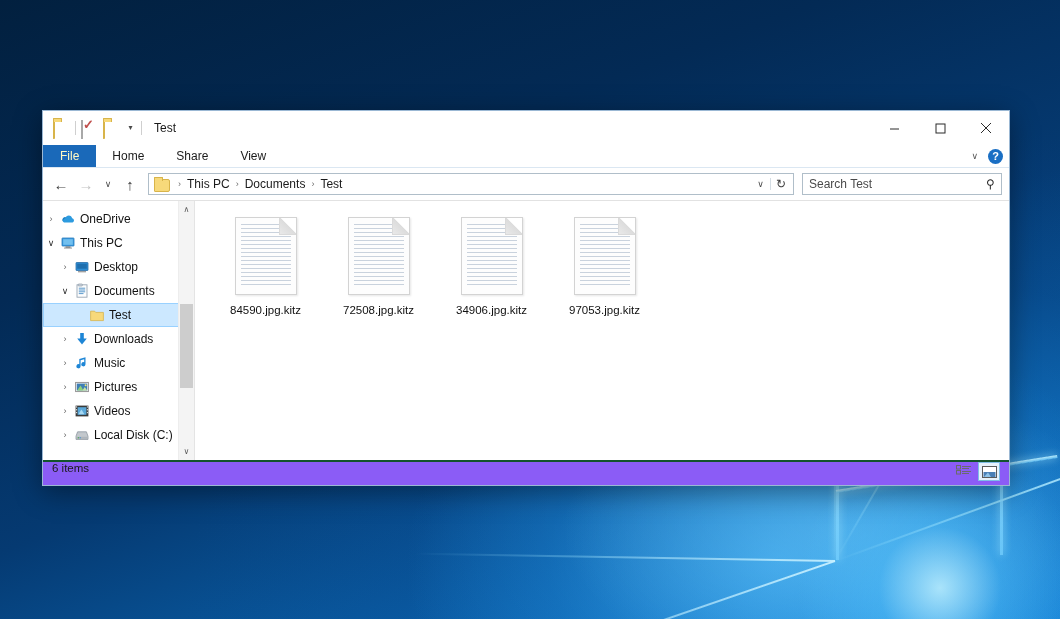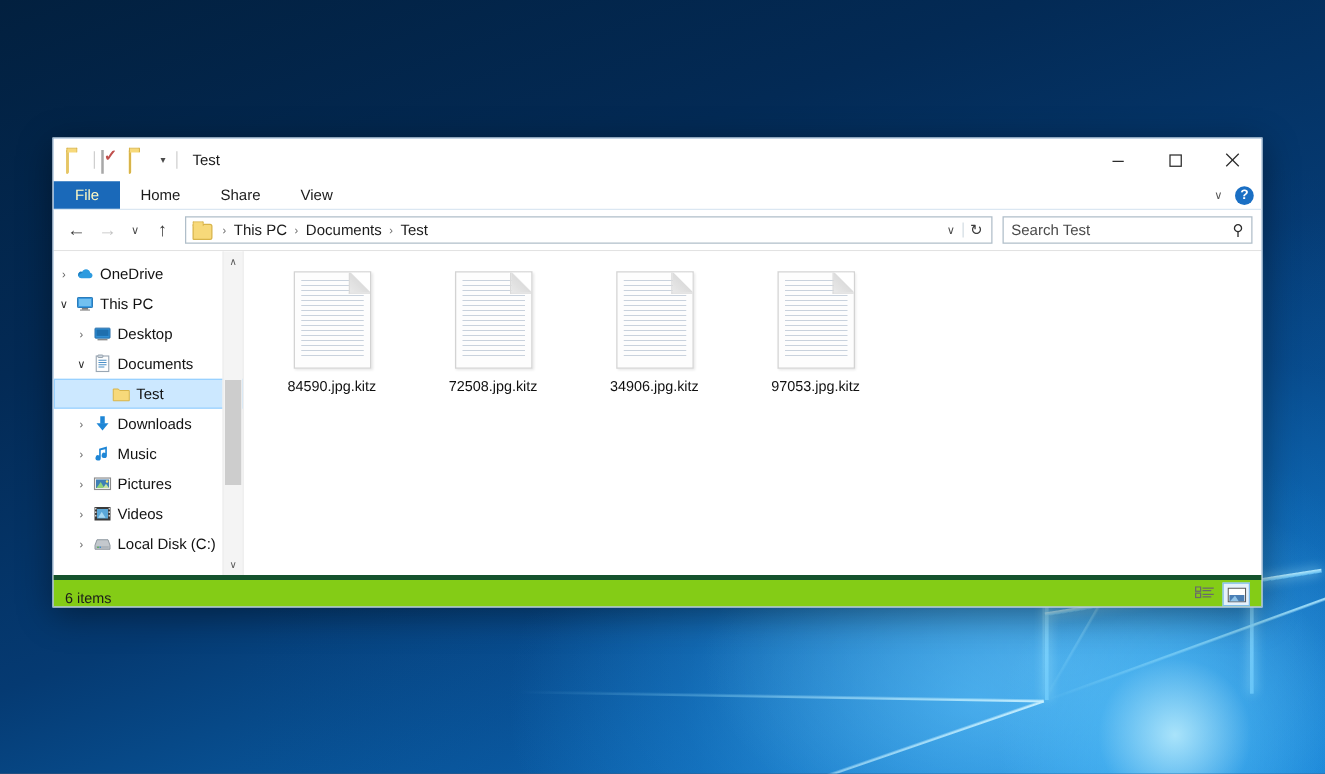--- a/index.html
+++ b/index.html
@@ -179,21 +179,21 @@
     height: 17px; width: 100%; display: flex; align-items: center; justify-content: center;
     font-size: 8px; color: #5a5a5a;
   }
   .sb-track { flex: 1; width: 100%; position: relative; }
   .sb-thumb {
     position: absolute; left: 1px; right: 1px; top: 86px; height: 84px; background: #cdcdcd;
   }
 
   
   .content { flex: 1 1 auto; background: #ffffff; position: relative; padding: 14px 0 0 14px; }
-  .filegrid { display: flex; flex-wrap: wrap; align-content: flex-start; gap: 16px; }
+  .filegrid { display: flex; flex-wrap: wrap; align-content: flex-start; }
   .fileitem {
     width: 113px; display: flex; flex-direction: column; align-items: center;
     padding-top: 2px;
   }
   .doc-ico {
     width: 62px; height: 78px; background: #fdfdfd;
     border: 1px solid #d3d3d3; position: relative;
     box-shadow: 1px 1px 2px rgba(0,0,0,0.10);
     overflow: hidden;
   }
@@ -209,22 +209,22 @@
   }
   .doc-fold-mask {
     position: absolute; right: 0; top: 0; width: 18px; height: 18px;
     background: #ffffff;
     clip-path: polygon(0 0, 100% 0, 100% 100%);
   }
   .fname { font-size: 11.5px; color: #101010; margin-top: 9px; white-space: nowrap; }
 
   
   .statusbar {
-    height: 25px; flex: 0 0 auto; background: #84cc16;
-    border-top: 4px solid #14532d; display: flex; align-items: flex-end;
+    height: 25px; flex: 0 0 auto; background: #8b5cf6;
+    border-top: 2px solid #14532d; display: flex; align-items: flex-start;
     padding: 0 9px; position: relative;
   }
   .status-text { font-size: 11.5px; color: #1b1b1b; }
   .viewbtns { margin-left: auto; display: flex; align-items: center; gap: 3px; }
   .vbtn {
     width: 22px; height: 19px; display: flex; align-items: center; justify-content: center;
   }
   .vbtn.active { border: 1px solid #7fbde8; background: #e5f1fb; }
 </style>
 </head>

